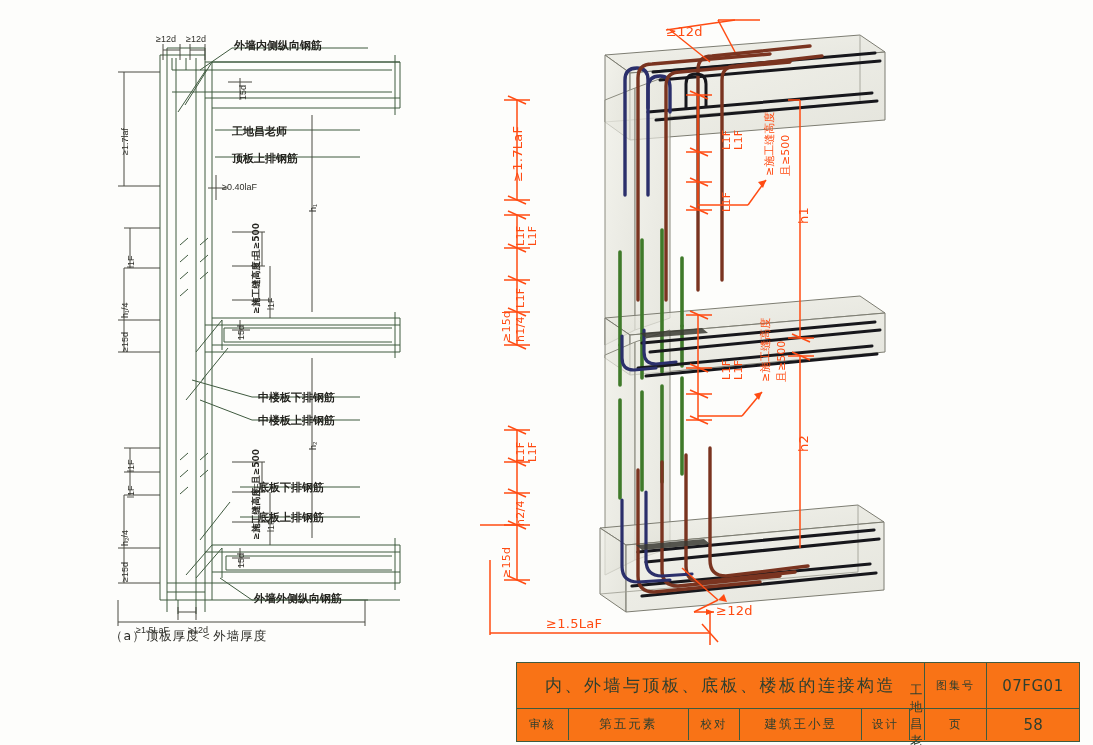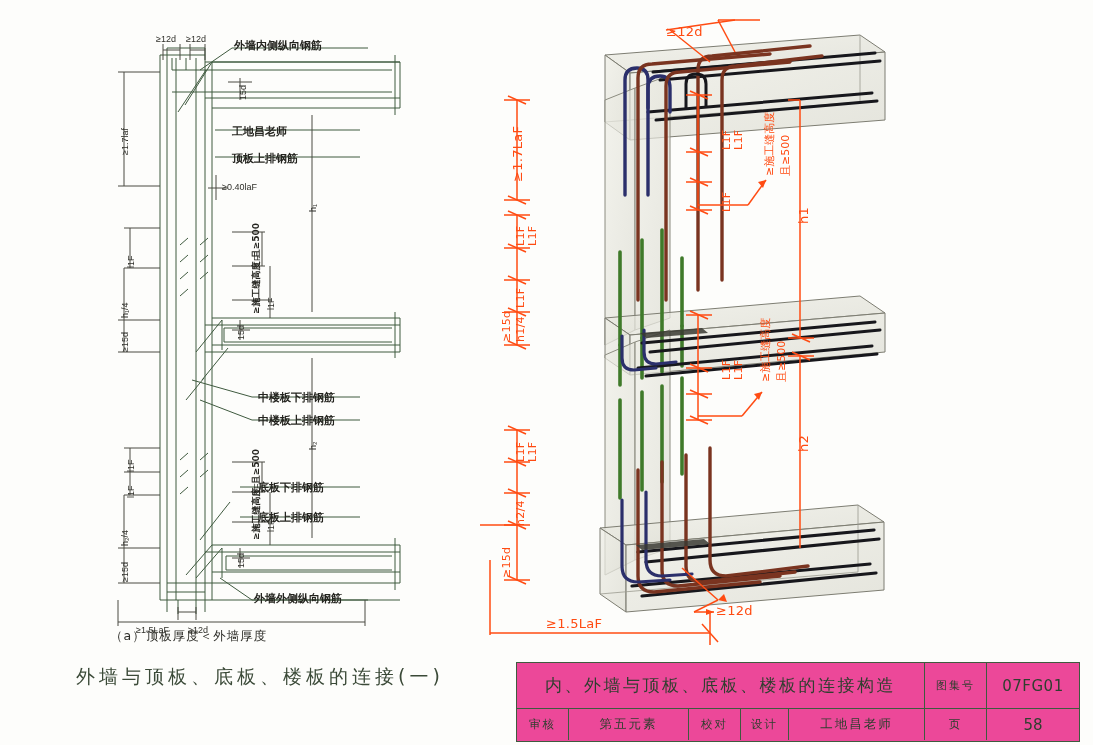--- a/index.html
+++ b/index.html
@@ -41,21 +41,21 @@
     position:absolute;left:110px;top:628px;width:270px;text-align:left;
     font-size:12.5px;color:#2b2b26;letter-spacing:1px;
     font-family:"DejaVu Sans","Liberation Sans",sans-serif;
   }
 
   
   #title-block{
     position:absolute;left:516px;top:662px;width:562px;height:78px;
     border:1.6px solid #3f5a3f;
     display:flex;flex-direction:column;
-    background:#ec4899;
+    background:#f97316;
   }
   #tb-row1{display:flex;height:45px;border-bottom:1.4px solid #3f5a3f;}
   #tb-row2{display:flex;height:31px;}
   .tbcell{
     display:flex;align-items:center;justify-content:center;
     font-family:"DejaVu Sans","Liberation Sans",sans-serif;
     color:#2f3f2f;box-sizing:border-box;
   }
   .tb-sep{border-right:1.4px solid #3f5a3f;}
   #tb-title{flex:1;font-size:17px;letter-spacing:2.5px;}
@@ -529,32 +529,32 @@
     <span class="rlbl rlbl-v" style="left:44px;top:462px;">L1F</span>
     <span class="rlbl rlbl-v" style="left:44px;top:526px;">h2/4</span>
     <span class="rlbl rlbl-v" style="left:30px;top:578px;">≥15d</span>
     <span class="rlbl rlbl-v" style="left:326px;top:452px;font-size:13px;">h2</span>
 
     <span class="rlbl" style="left:246px;top:603px;font-size:13px;">≥12d</span>
     <span class="rlbl" style="left:76px;top:616px;font-size:13px;">≥1.5LaF</span>
   </div>
 
   <div id="subcaption">（a）顶板厚度＜外墙厚度</div>
-  <div id="left-caption">外墙与顶板、底板、楼板的连接(一)</div>
 
   <div id="title-block">
     <div id="tb-row1">
       <div class="tbcell tb-sep" id="tb-title">内、外墙与顶板、底板、楼板的连接构造</div>
       <div class="tbcell tb-sep tb-k" id="tb-atlas-label">图集号</div>
       <div class="tbcell" id="tb-atlas-value">07FG01</div>
     </div>
     <div id="tb-row2">
       <div class="tbcell tb-sep tb-k" id="tb-r2-a">审核</div>
       <div class="tbcell tb-sep tb-v" id="tb-r2-b">第五元素</div>
       <div class="tbcell tb-sep tb-k" id="tb-r2-c">校对</div>
+      <div class="tbcell tb-sep tb-v" id="tb-r2-d">建筑王小昱</div>
       <div class="tbcell tb-sep tb-k" id="tb-r2-e">设计</div>
       <div class="tbcell tb-sep tb-v" id="tb-r2-f">工地昌老师</div>
       <div class="tbcell tb-sep tb-k" id="tb-r2-g">页</div>
       <div class="tbcell" id="tb-r2-h">58</div>
     </div>
   </div>
 
 </div>
 
 </body></html>

